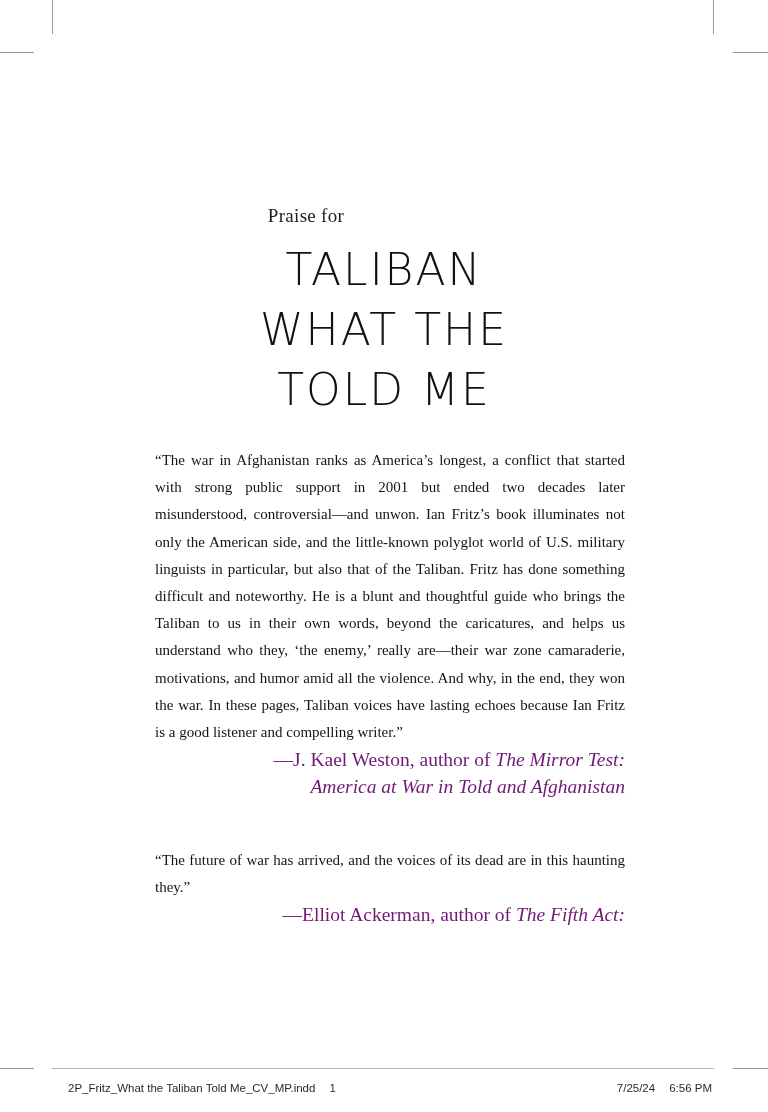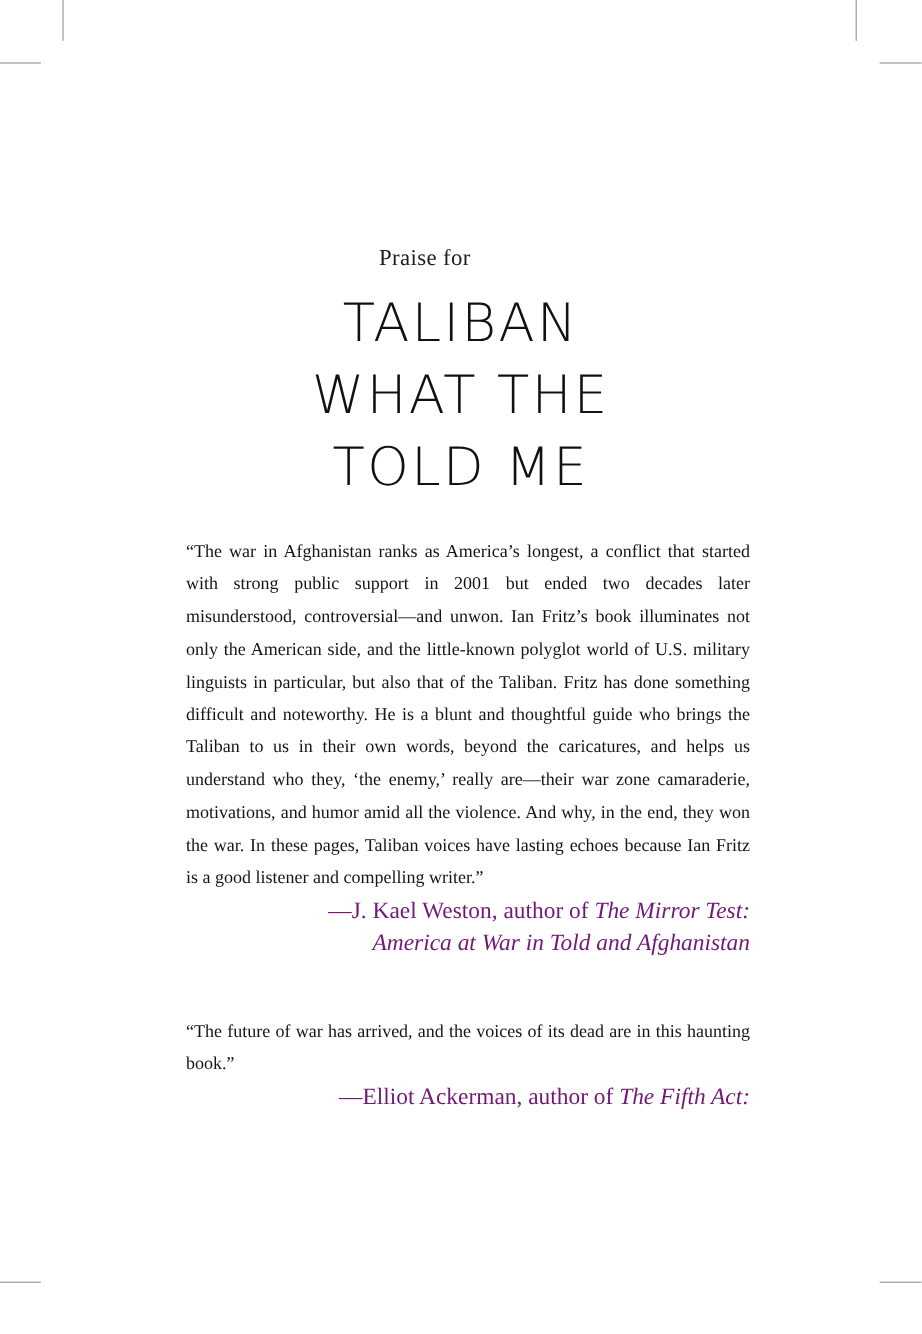--- a/index.html
+++ b/index.html
@@ -39,21 +39,20 @@
 
   .praise-for {
     position: absolute;
     left: 0;
     top: 205px;
     width: 612px;
     text-align: center;
     font-size: 19px;
     letter-spacing: 0.3px;
     color: #1d1d1d;
-    padding-left: 48px;
   }
 
   .booktitle {
     position: absolute;
     left: 0;
     top: 240px;
     width: 768px;
     text-align: center;
     font-family: "DejaVu Sans", sans-serif;
     font-weight: 300;
@@ -155,21 +154,30 @@
     <p class="blurb">“The war in Afghanistan ranks as America’s longest, a conflict that started with strong public support in 2001 but ended two decades later misunderstood, controversial—and unwon. Ian Fritz’s book illuminates not only the American side, and the little-known polyglot world of U.S. military linguists in particular, but also that of the Taliban. Fritz has done something difficult and noteworthy. He is a blunt and thoughtful guide who brings the Taliban to us in their own words, beyond the caricatures, and helps us understand who they, ‘the enemy,’ really are—their war zone camaraderie, motivations, and humor amid all the violence. And why, in the end, they won the war. In these pages, Taliban voices have lasting echoes because Ian Fritz is a good listener and compelling writer.”</p>
     <div class="attrib">
       <span>—J. Kael Weston, author of </span><span class="work">The Mirror Test:</span>
     </div>
     <div class="attrib">
       <span class="work">America at War in Told and Afghanistan</span>
     </div>
 
     <div class="gap"></div>
 
-    <p class="blurb">“The future of war has arrived, and the voices of its dead are in this haunting book.”</p>
+    <p class="blurb">“The future of war has arrived, and the voices of its dead are in this haunting they.”</p>
     <div class="attrib">
       <span>—Elliot Ackerman, author of </span><span class="work">The Fifth Act:</span>
     </div>
 
   </div>
 
+  <div class="footer">
+    <div class="footer-rule"></div>
+    <div class="footer-left">
+      <span>2P_Fritz_What the Taliban Told Me_CV_MP.indd</span><span class="footer-page">1</span>
+    </div>
+    <div class="footer-right">
+      <span>7/25/24</span><span class="footer-time">6:56 PM</span>
+    </div>
+  </div>
 
 </div>
 
 </body></html>

